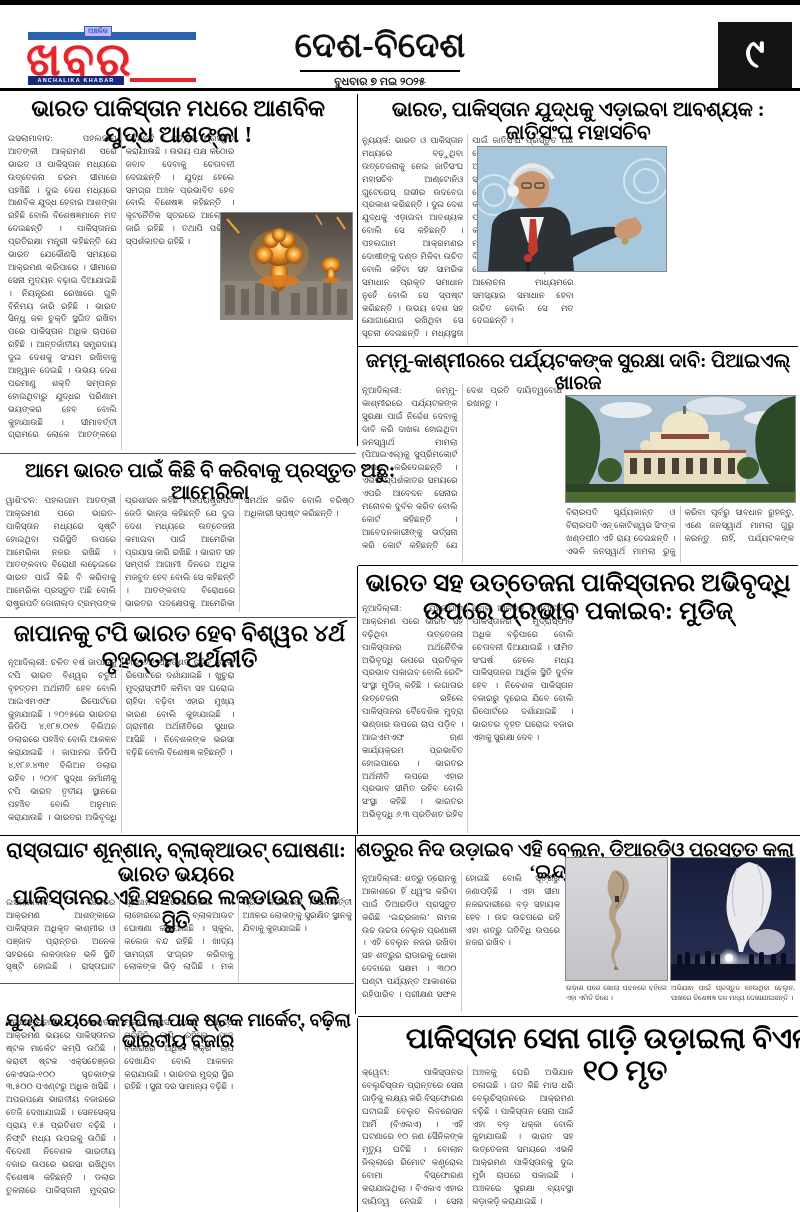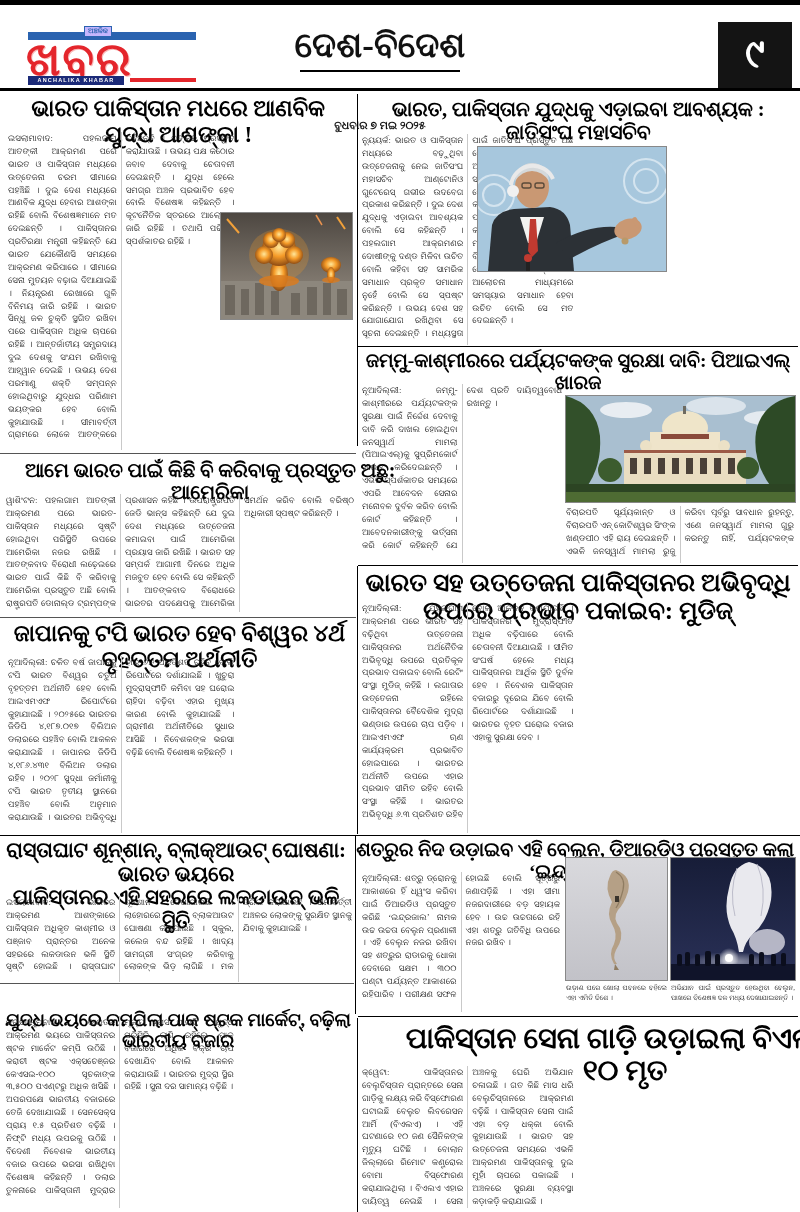--- a/index.html
+++ b/index.html
@@ -19,21 +19,21 @@
   
   .mast-bar{position:absolute;background:#2a63b0;}
   .mast-region{position:absolute;background:#c4b5fd;border:1px solid #2a63b0;color:#2a63b0;
       font-size:7px;font-weight:bold;text-align:center;line-height:9px;padding:0 3px;}
   .mast-title{position:absolute;color:#e4262c;font-weight:bold;font-size:46px;line-height:1;
       letter-spacing:2px;font-family:"DejaVu Sans",sans-serif;text-shadow:1px 1px 0 #f9b9b9;}
   .mast-navy{position:absolute;background:#1b2a78;color:#fff;font-size:5.5px;font-weight:bold;
       letter-spacing:1.2px;text-align:center;line-height:9px;font-family:"Liberation Sans",sans-serif;}
   .section-title{position:absolute;font-size:35px;font-weight:bold;text-align:center;line-height:1;margin:0;}
   .section-underline{position:absolute;background:#000;height:2px;}
-  .date-line{position:absolute;font-size:11px;font-weight:bold;text-align:center;margin-top:44px;}
+  .date-line{position:absolute;font-size:11px;font-weight:bold;text-align:center;}
   .pagenum{position:absolute;background:#141414;color:#fff;text-align:center;
       font-size:40px;font-weight:bold;font-family:"Liberation Serif",serif;}
   .pagenum span{display:block;margin-top:8px;}
 </style>
 </head>
 <body>
 
 <div class="page">
 
   <div class="rule" style="left:0;top:0;width:800px;height:5px;"></div>

